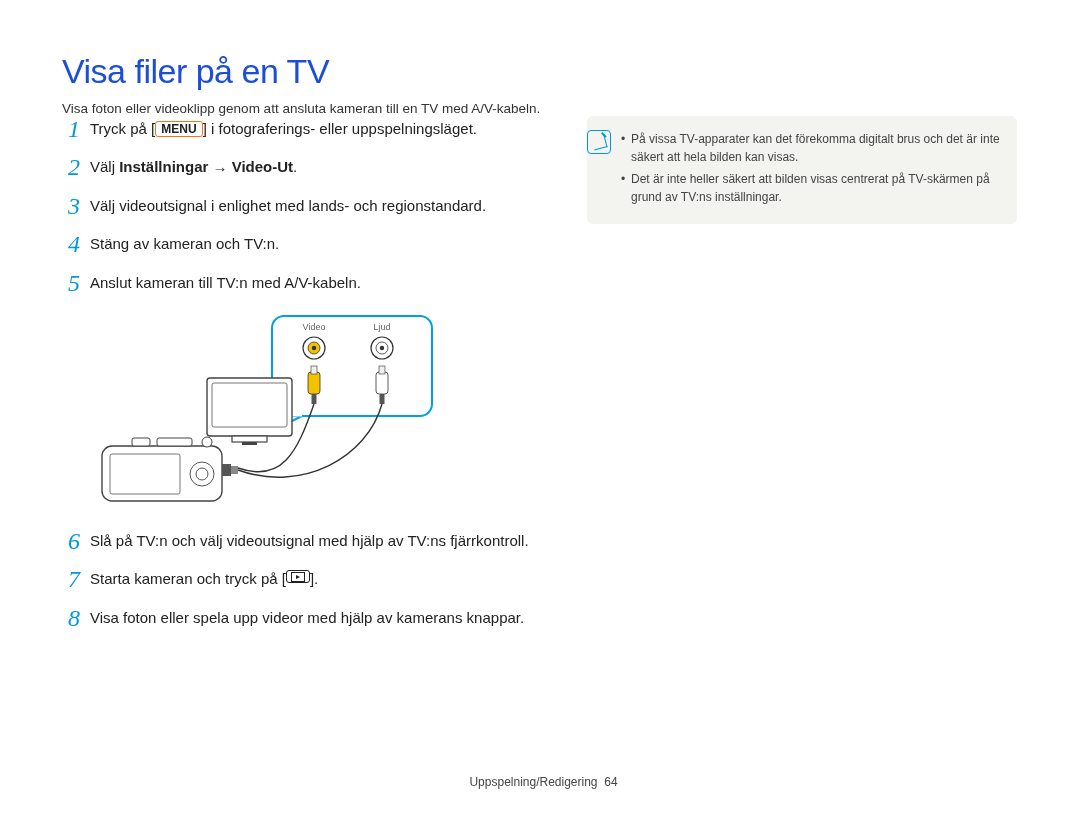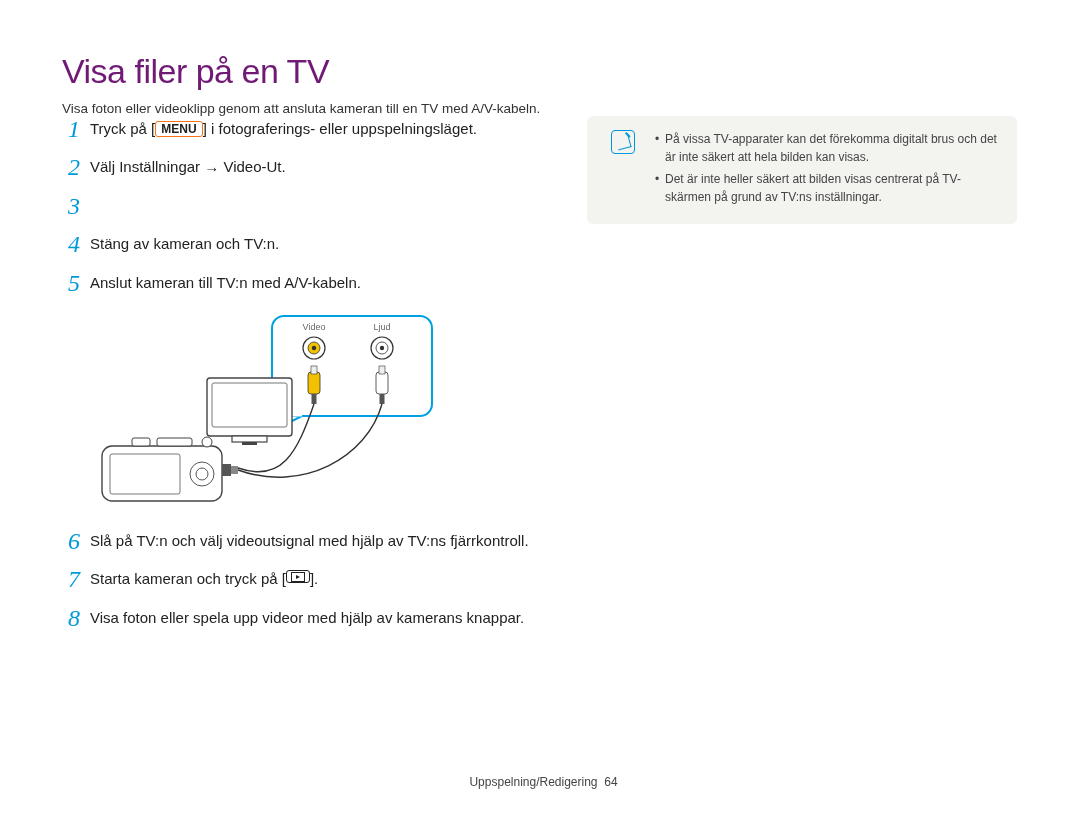--- a/index.html
+++ b/index.html
@@ -9,21 +9,21 @@
     }
     body {
       width: 1080px;
       height: 815px;
       background: #fff;
       font-family: Arial, Helvetica, sans-serif;
       position: relative;
       padding: 52px 62px 0 62px;
     }
     .title {
-      color: #701a75;
+      color: #1d4ed8;
       font-size: 34px;
       font-weight: 400;
       margin-bottom: 10px;
       letter-spacing: -0.5px;
     }
     .subtitle {
       color: #333;
       font-size: 13.5px;
     }
     .columns {
@@ -77,31 +77,31 @@
       border-radius: 3px;
       font-size: 12px;
       padding: 1px 4px 0 4px;
       line-height: 14px;
       vertical-align: 1px;
     }
     .icon-pill svg {
       display: block;
     }
     .bold {
-      font-weight: normal;
+      font-weight: bold;
     }
     .diagram {
       margin: 8px 0 16px 30px;
     }
     .note-box {
       display: flex;
-      gap: 20px;
+      gap: 10px;
       background: #f3f3f0;
       border-radius: 6px;
-      padding: 14px 16px 14px 24px;
+      padding: 14px 16px 14px 0;
     }
     .note-icon {
       width: 24px;
       height: 24px;
       border: 1.5px solid #0099d8;
       border-radius: 4px;
       flex-shrink: 0;
       position: relative;
     }
     .note-icon::after {
@@ -166,20 +166,21 @@
 
       <li class="step">
         <span class="num">2</span>
         <span class="txt">
           <span>Välj </span><span class="bold">Inställningar → Video-Ut</span><span>.</span>
         </span>
       </li>
 
       <li class="step">
         <span class="num">3</span>
+        <span class="txt">Välj videoutsignal i enlighet med lands- och regionstandard.</span>
       </li>
 
       <li class="step">
         <span class="num">4</span>
         <span class="txt">Stäng av kameran och TV:n.</span>
       </li>
 
       <li class="step">
         <span class="num">5</span>
         <span class="txt">Anslut kameran till TV:n med A/V-kabeln.</span>

